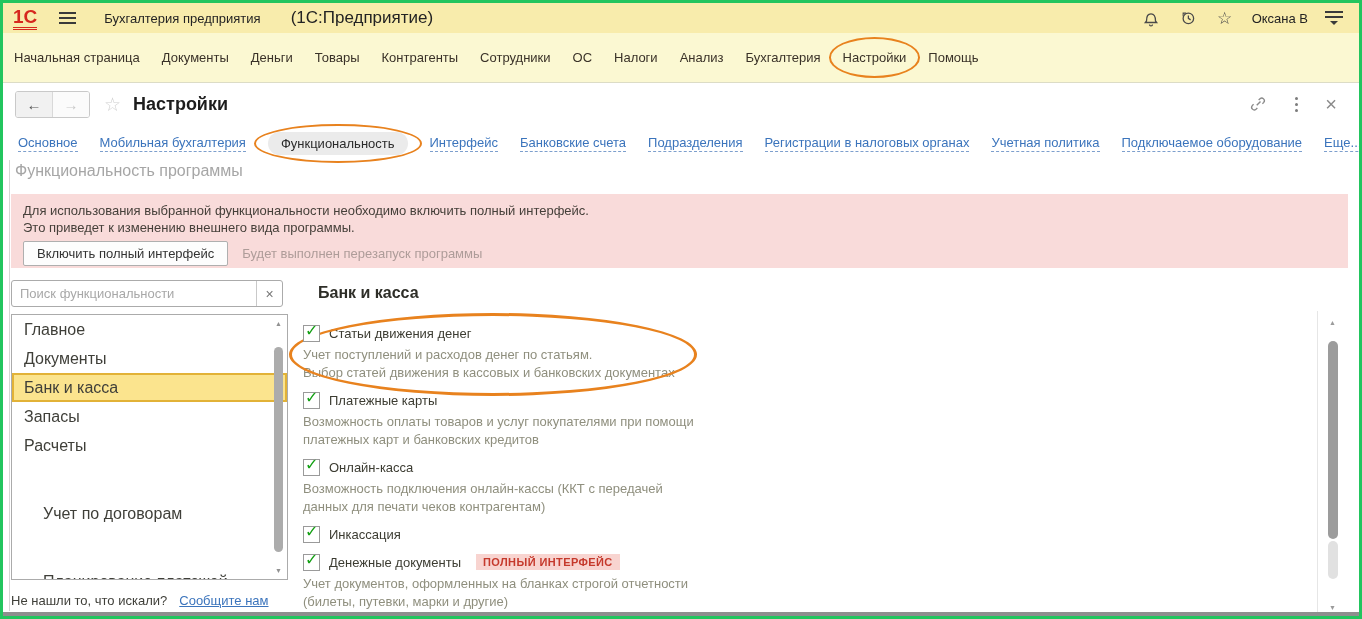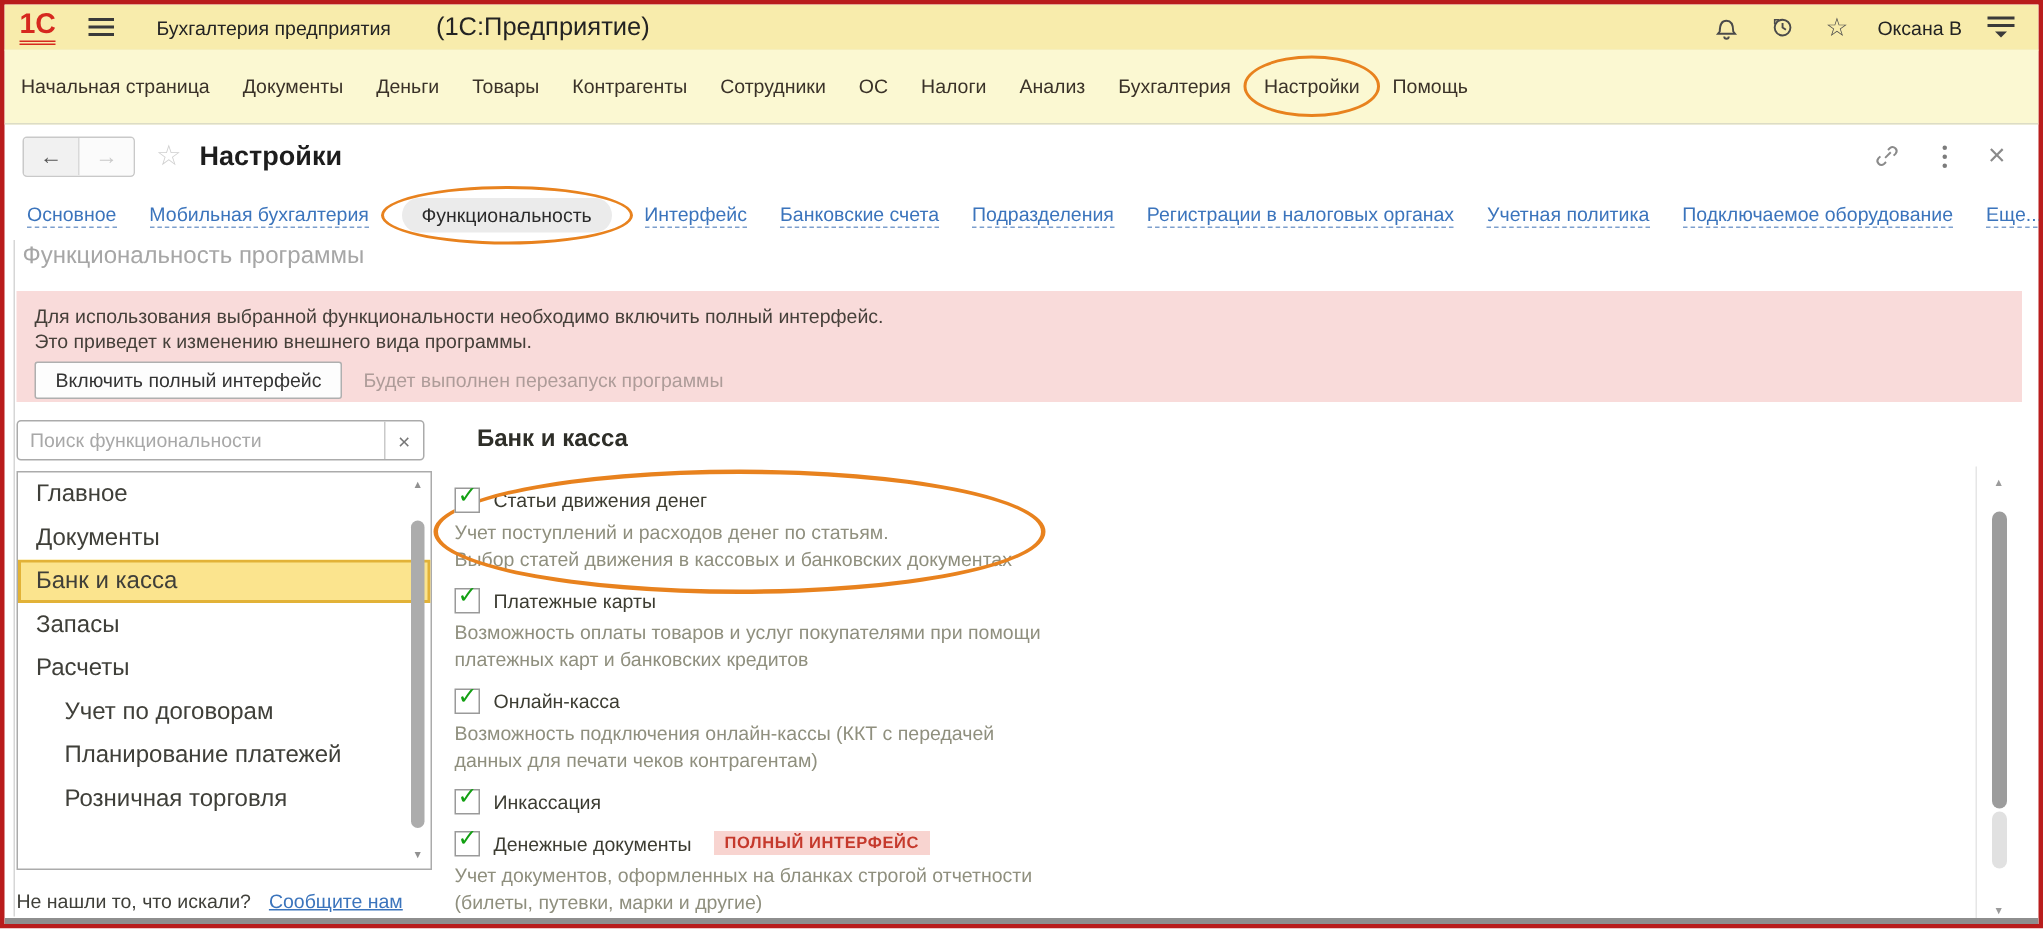--- a/index.html
+++ b/index.html
@@ -1,16 +1,16 @@
 <!DOCTYPE html>
 <html><head>
 <meta charset="utf-8">
 <style>
   html,body{margin:0;padding:0;background:#fff;}
-  .window{position:relative;width:1362px;height:619px;border:3px solid #b91c1c;box-sizing:border-box;
+  .window{position:relative;width:1362px;height:619px;border:3px solid #22c55e;box-sizing:border-box;
     background:#fff;font-family:"Liberation Sans","DejaVu Sans",sans-serif;overflow:hidden;}
 
   
   .titlebar{position:absolute;left:0;right:0;top:0;height:30px;background:#F8ECAC;border-bottom:1px solid #EADFA0;
     display:flex;align-items:center;padding:0 10px;}
   .logo{color:#D6281E;font-weight:700;font-size:19px;line-height:1;border-bottom:3px double #D6281E;padding-bottom:1px;}
   .hamburger{margin-left:22px;width:17px;display:flex;flex-direction:column;gap:3px;cursor:pointer;}
   .hamburger i{height:2px;background:#3a3a3a;}
   .app-title{font-size:13px;color:#232323;margin-left:28px;}
   .app-subtitle{font-size:17px;color:#232323;margin-left:30px;}
@@ -68,21 +68,21 @@
   .search{position:absolute;left:8px;top:277px;width:272px;height:27px;border:1px solid #ABABAB;border-radius:3px;
     display:flex;box-sizing:border-box;background:#fff;}
   .search input{flex:1;border:none;outline:none;padding:0 8px;font-size:13px;color:#444;background:transparent;font-family:inherit;min-width:0;}
   .search input::placeholder{color:#A8A8A8;}
   .search-clear{width:25px;border-left:1px solid #C9C9C9;display:flex;align-items:center;justify-content:center;
     color:#777;font-size:14px;cursor:pointer;}
 
   .catlist{position:absolute;left:8px;top:311px;width:277px;height:266px;border:1px solid #ABABAB;background:#fff;
     box-sizing:border-box;overflow:hidden;}
   .cat-item{height:29px;display:flex;align-items:center;padding-left:12px;font-size:16px;color:#3F3F39;cursor:pointer;}
-  .cat-item.indent{padding-left:31px;}
+  .cat-item.indent{padding-left:31px;margin-top:39px;}
   .cat-item.selected{background:#FBE48E;box-shadow:inset 0 0 0 2px #E2B237;}
   .cat-sb{position:absolute;top:2px;bottom:2px;right:2px;width:12px;}
   .cat-sb .arr{position:absolute;left:2px;font-size:7px;color:#919191;line-height:1;cursor:pointer;}
   .cat-sb .thumb{position:absolute;top:30px;left:1px;width:9px;height:205px;background:#ACACAC;border-radius:5px;cursor:pointer;}
 
   .footerq{position:absolute;left:8px;top:590px;font-size:13px;color:#3F3F39;display:flex;gap:12px;align-items:baseline;}
   .footer-link{color:#3B74BC;text-decoration:underline;cursor:pointer;}
 
   
   .content-heading{position:absolute;left:315px;top:281px;font-size:16px;font-weight:700;color:#2E2E28;}

